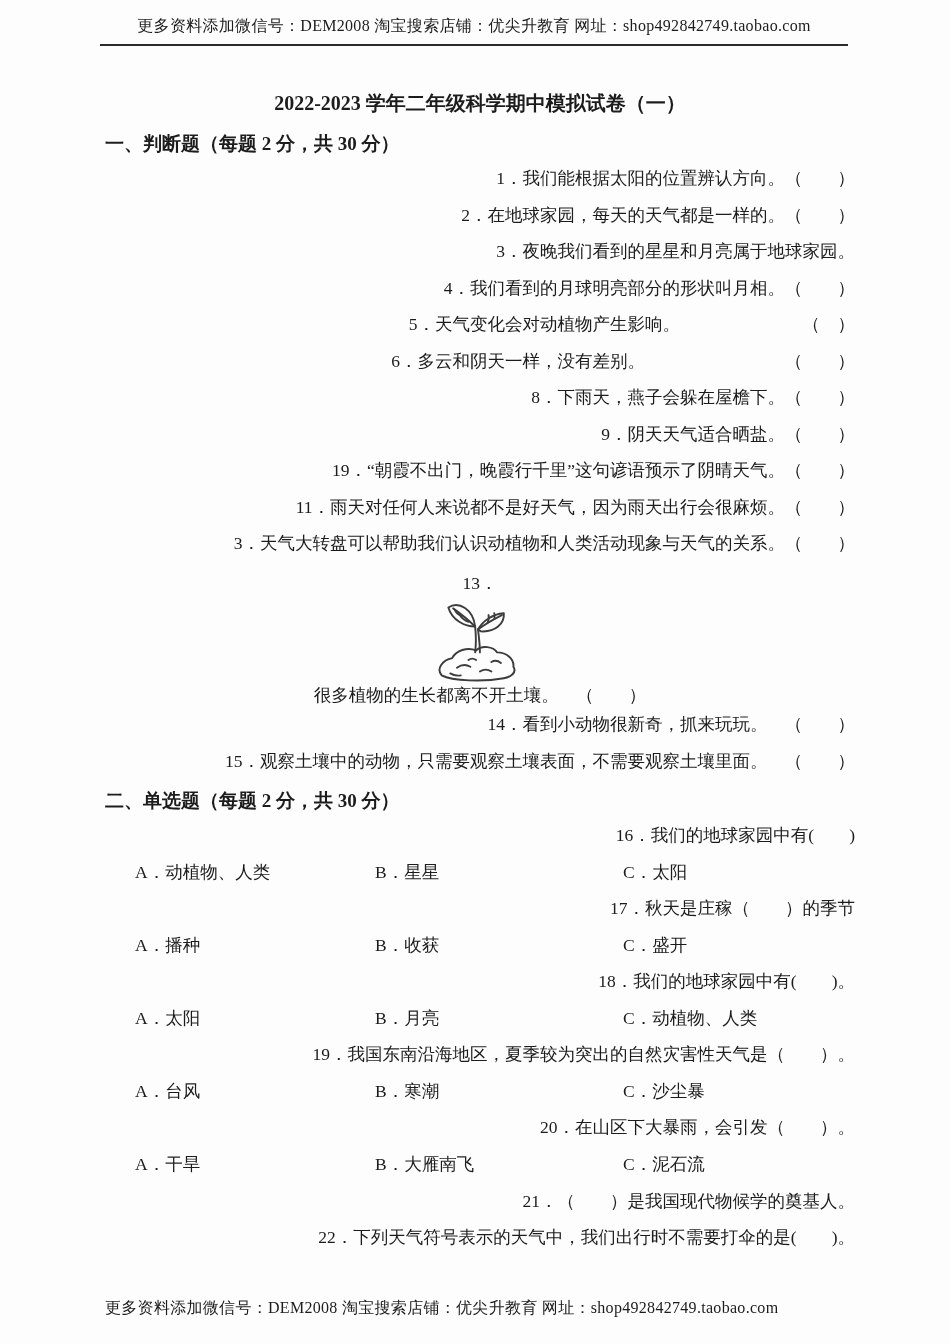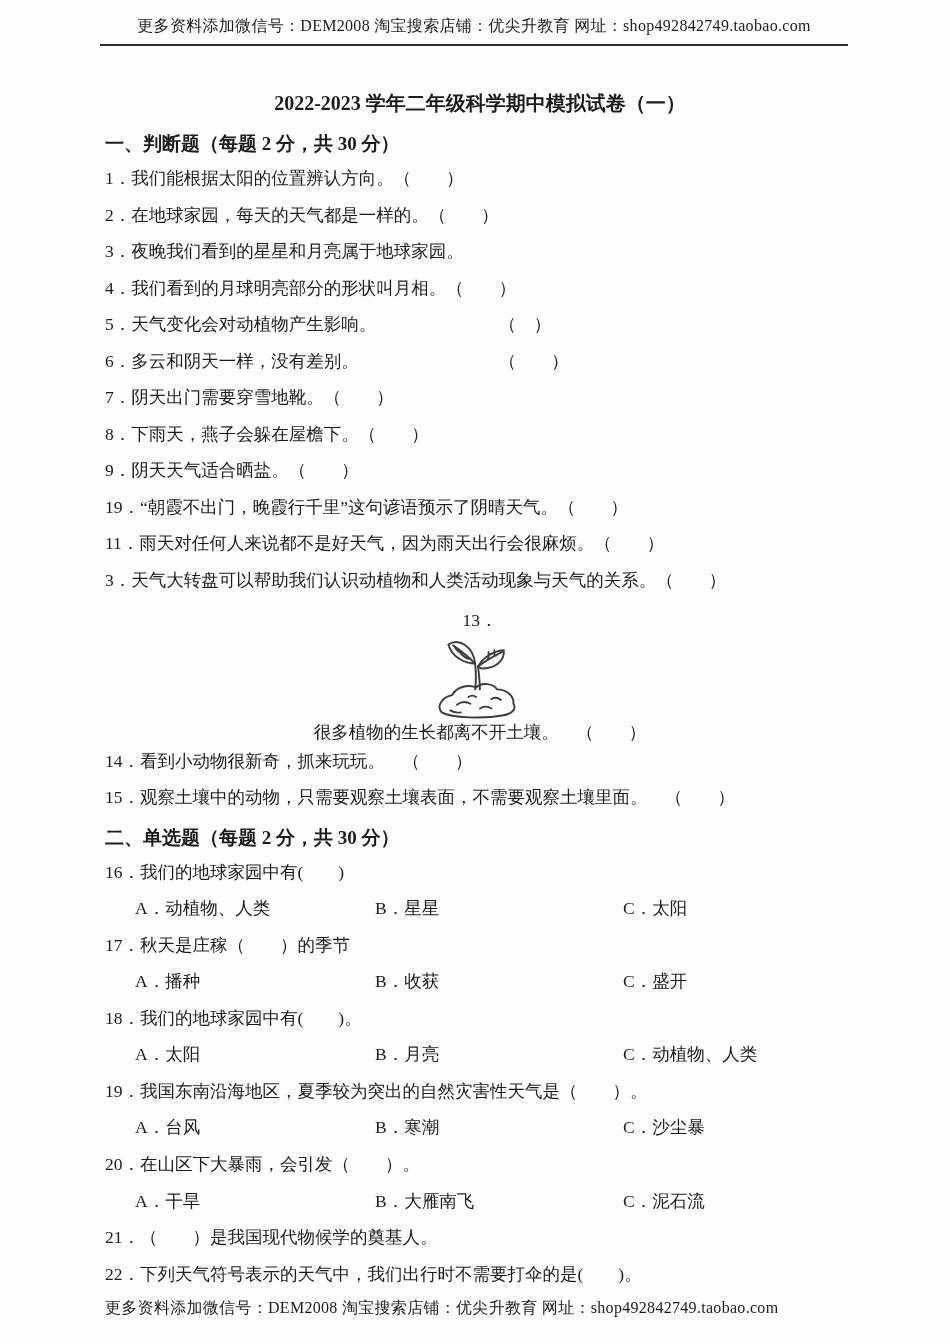--- a/index.html
+++ b/index.html
@@ -38,20 +38,21 @@
   }
   .section-heading {
     margin: 0 0 12px 0;
     font-size: 19px;
     font-weight: 700;
   }
   .q {
     margin: 0 0 18px 0;
     font-size: 17.5px;
     line-height: 1.06;
+    text-align: right;
   }
   .q13 {
     display: flex;
     align-items: center;
     margin: 0 0 8px 0;
     font-size: 17.5px;
     flex-direction: column;
   }
   .q13 .seed-img { margin: 0 14px 0 10px; flex: 0 0 auto; }
   .opts {
@@ -94,21 +95,20 @@
     <h1 class="title">2022-2023 学年二年级科学期中模拟试卷（一）</h1>
 
     <h2 class="section-heading">一、判断题（每题 2 分，共 30 分）</h2>
 
     <p class="q"><span>1．</span><span>我们能根据太阳的位置辨认方向。（　　）</span></p>
     <p class="q"><span>2．</span><span>在地球家园，每天的天气都是一样的。（　　）</span></p>
     <p class="q"><span>3．</span><span>夜晚我们看到的星星和月亮属于地球家园。</span></p>
     <p class="q"><span>4．</span><span>我们看到的月球明亮部分的形状叫月相。（　　）</span></p>
     <p class="q"><span>5．</span><span>天气变化会对动植物产生影响。　　　　　　　（　）</span></p>
     <p class="q"><span>6．</span><span>多云和阴天一样，没有差别。　　　　　　　　（　　）</span></p>
-    <p class="q"><span>7．</span><span>阴天出门需要穿雪地靴。（　　）</span></p>
     <p class="q"><span>8．</span><span>下雨天，燕子会躲在屋檐下。（　　）</span></p>
     <p class="q"><span>9．</span><span>阴天天气适合晒盐。（　　）</span></p>
     <p class="q"><span>19．</span><span>“朝霞不出门，晚霞行千里”这句谚语预示了阴晴天气。（　　）</span></p>
     <p class="q"><span>11．</span><span>雨天对任何人来说都不是好天气，因为雨天出行会很麻烦。（　　）</span></p>
     <p class="q"><span>3．</span><span>天气大转盘可以帮助我们认识动植物和人类活动现象与天气的关系。（　　）</span></p>
 
     <div class="q13">
       <span>13．</span>
       <span class="seed-img">
         <svg class="seed" viewBox="0 0 92 92" width="88" height="88" aria-hidden="true">

